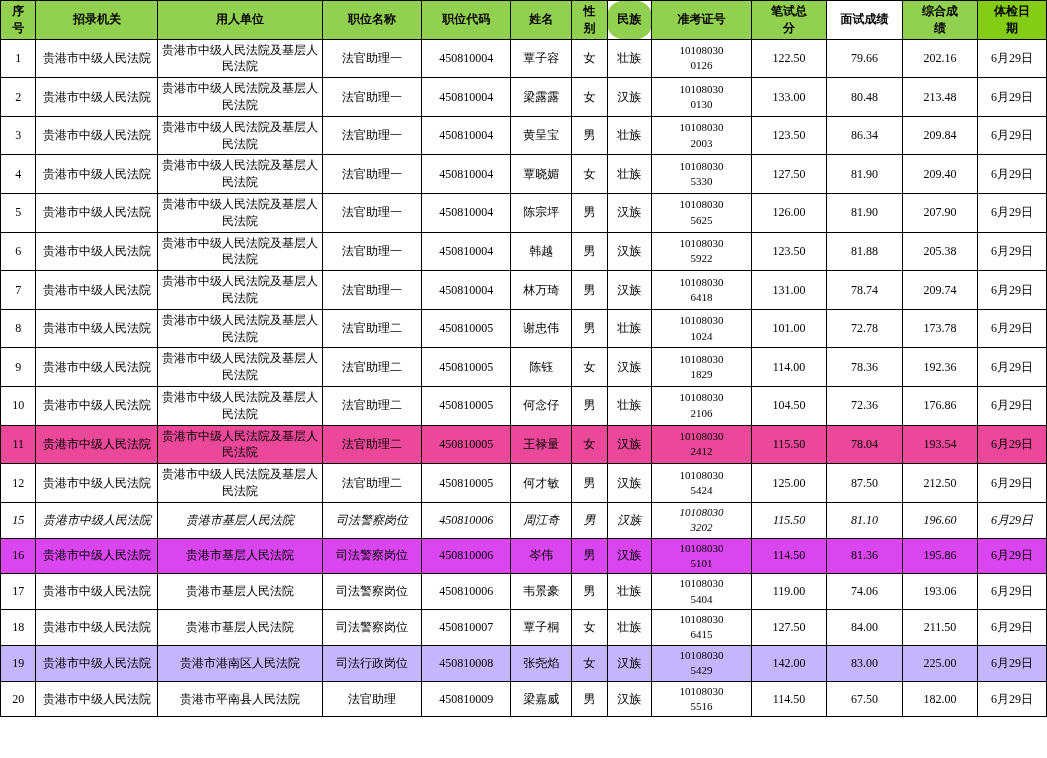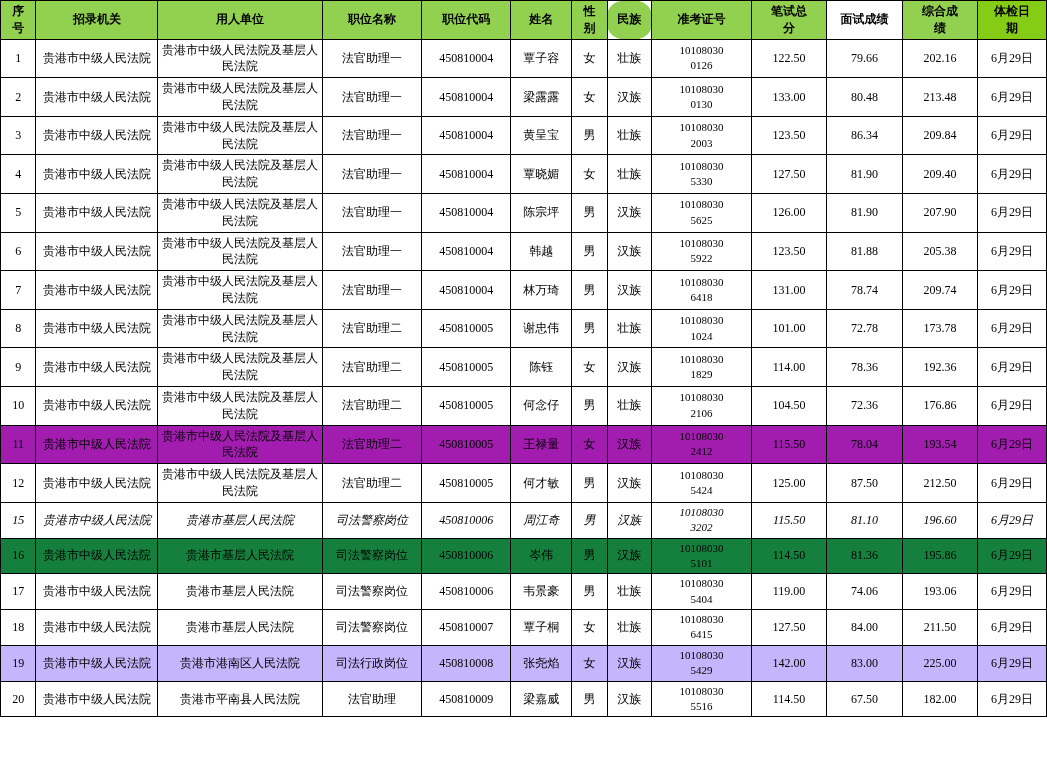--- a/index.html
+++ b/index.html
@@ -249,21 +249,21 @@
           <td>何念仔</td>
           <td>男</td>
           <td>壮族</td>
           <td style="white-space: pre-line; font-size: 11px;">10108030
 2106</td>
           <td>104.50</td>
           <td>72.36</td>
           <td>176.86</td>
           <td>6月29日</td>
         </tr>
-        <tr style="background-color: #a21caf;">
+        <tr style="background-color: #ec4899;">
           <td>11</td>
           <td>贵港市中级人民法院</td>
           <td>贵港市中级人民法院及基层人民法院</td>
           <td>法官助理二</td>
           <td>450810005</td>
           <td>王禄量</td>
           <td>女</td>
           <td>汉族</td>
           <td style="white-space: pre-line; font-size: 11px;">10108030
 2412</td>
@@ -297,21 +297,21 @@
           <td>周江奇</td>
           <td>男</td>
           <td>汉族</td>
           <td style="white-space: pre-line; font-size: 11px;">10108030
 3202</td>
           <td>115.50</td>
           <td>81.10</td>
           <td>196.60</td>
           <td>6月29日</td>
         </tr>
-        <tr style="background-color: #15803d; margin-top: 40px;">
+        <tr style="background-color: #d946ef; margin-top: 40px;">
           <td>16</td>
           <td>贵港市中级人民法院</td>
           <td>贵港市基层人民法院</td>
           <td>司法警察岗位</td>
           <td>450810006</td>
           <td>岑伟</td>
           <td>男</td>
           <td>汉族</td>
           <td style="white-space: pre-line; font-size: 11px;">10108030
 5101</td>

